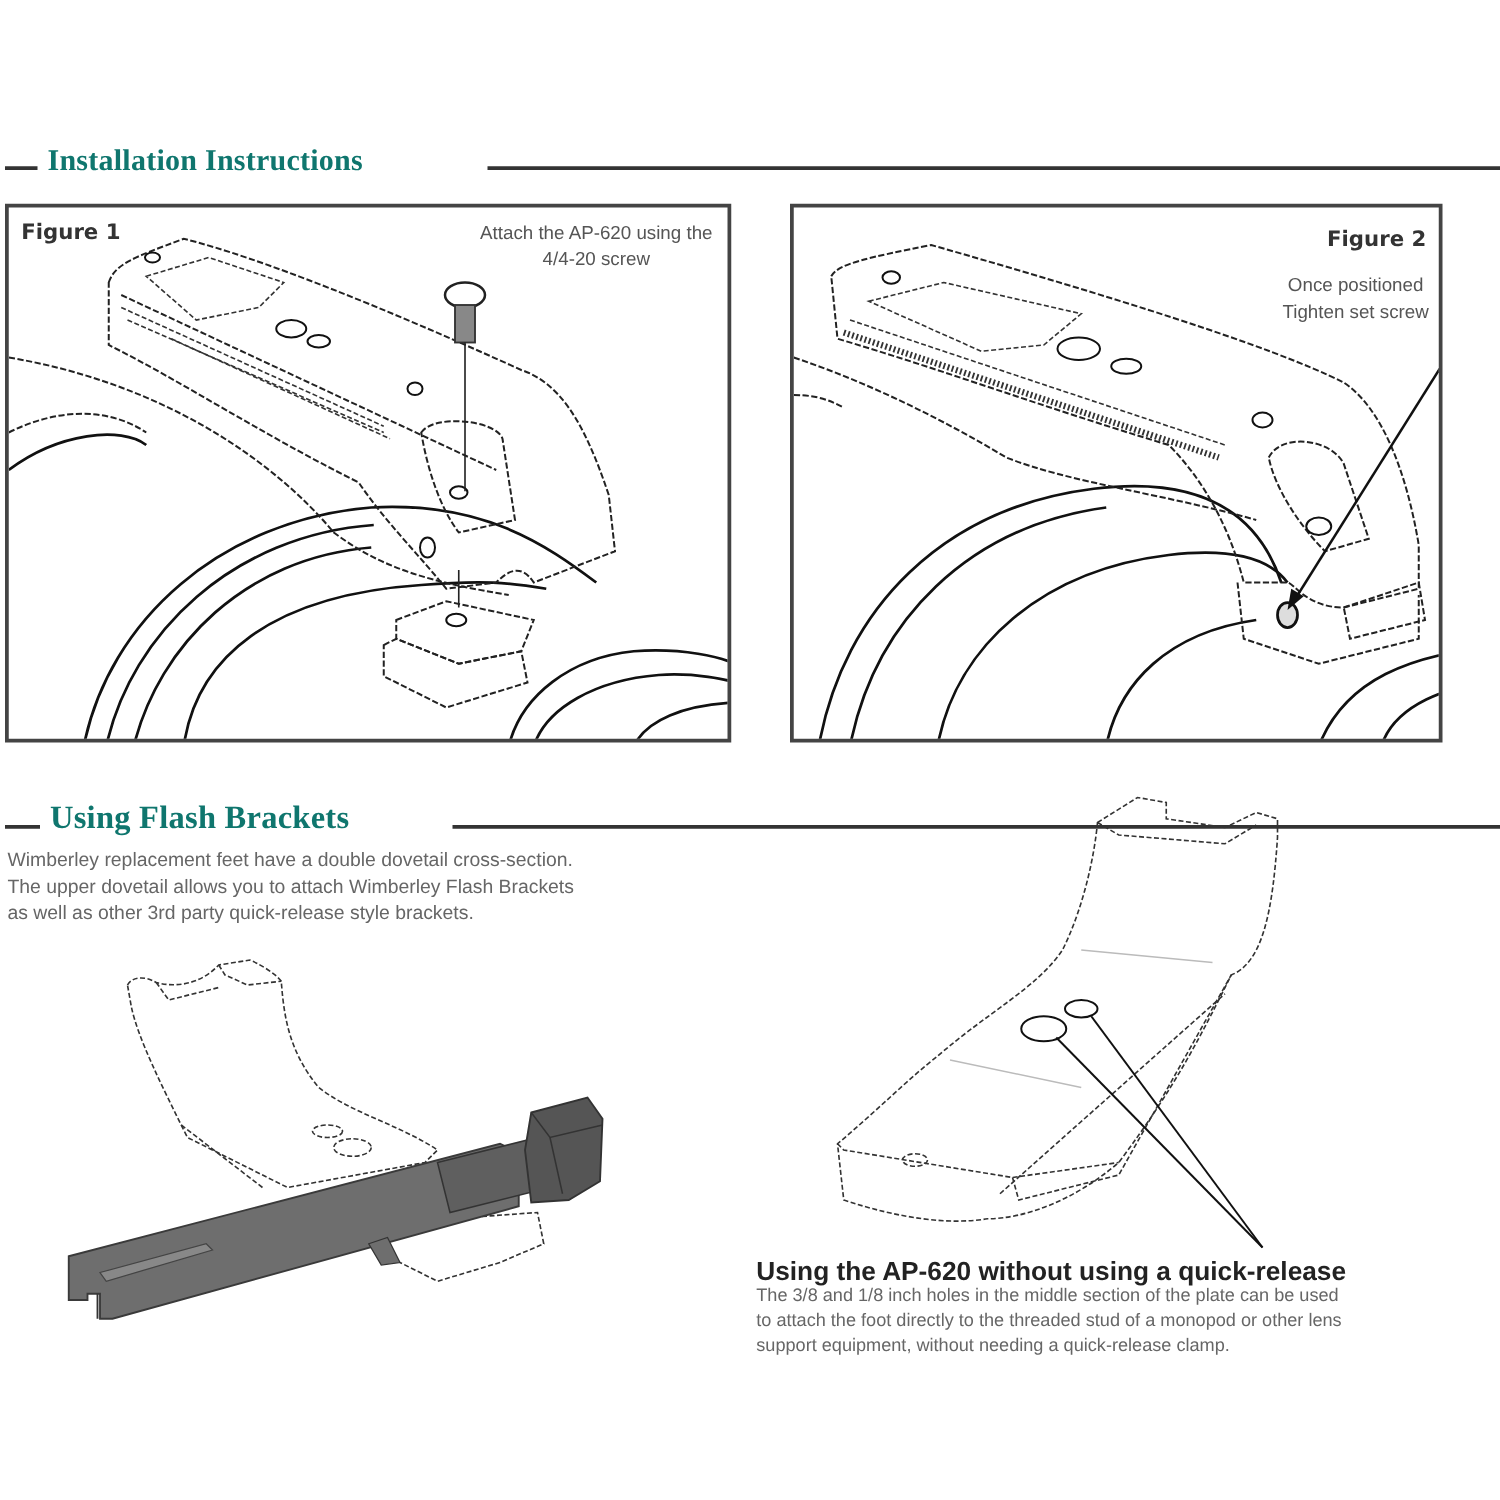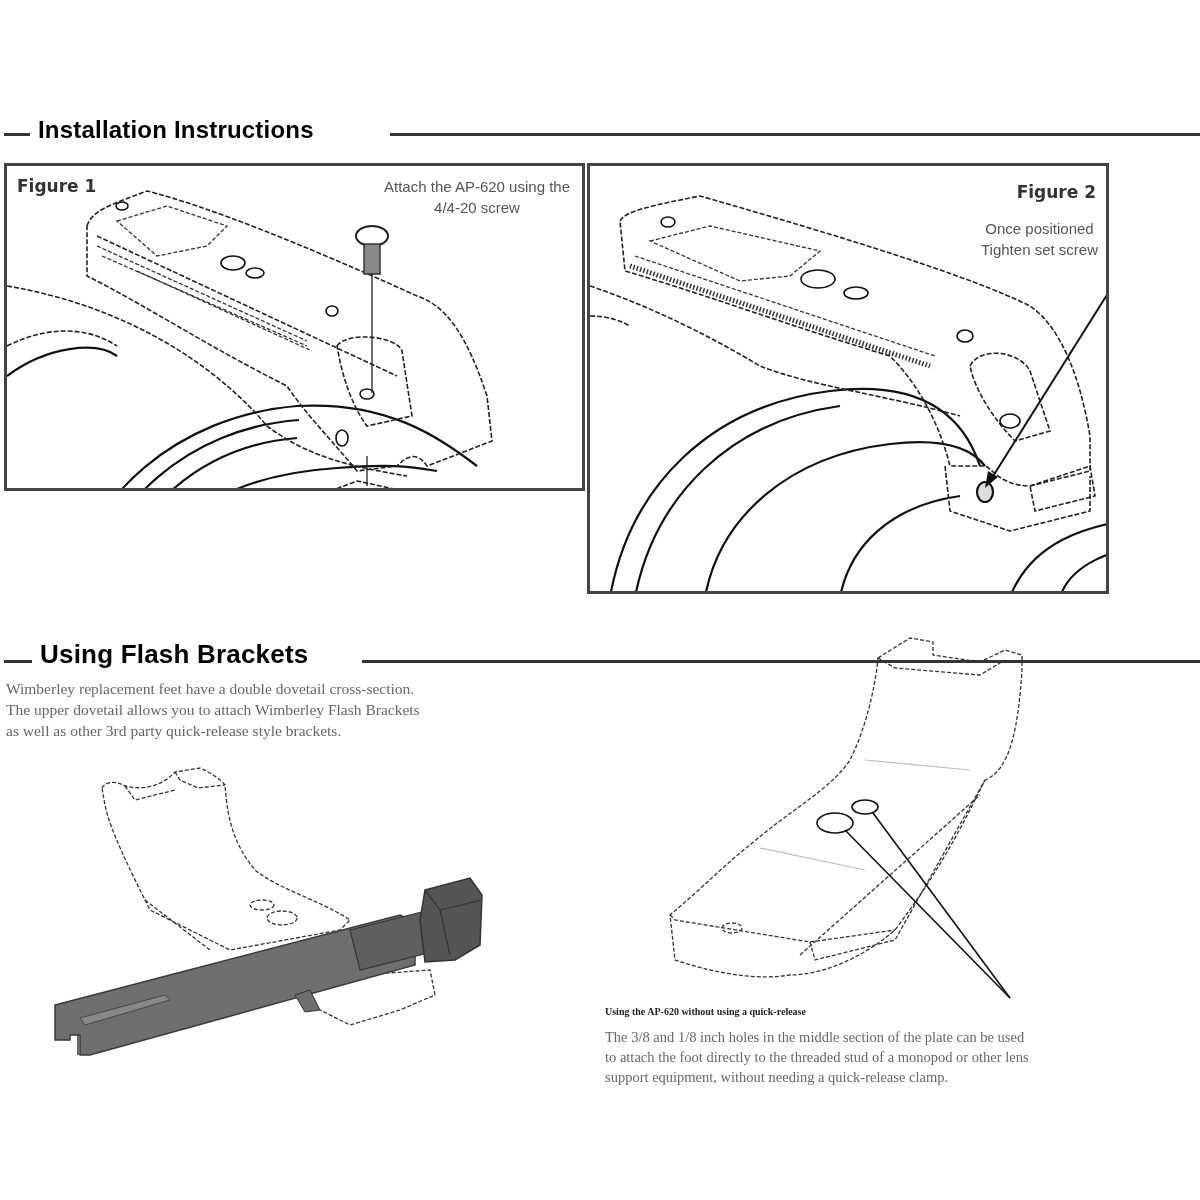--- a/index.html
+++ b/index.html
@@ -1,41 +1,41 @@
 <!DOCTYPE html>
 <html><head>
 <meta charset="utf-8">
 <style>
   html, body { margin: 0; padding: 0; background: #ffffff; }
   body { width: 1200px; height: 1200px; position: relative; overflow: hidden;
          font-family: "Liberation Sans", sans-serif; color: #1a1a1a; }
   .abs { position: absolute; }
-  .section-title { font-family: Liberation Sans, sans-serif; font-weight: bold; color: #000000;
+  .section-title { font-family: Liberation Serif, serif; font-weight: bold; color: #0f766e;
                    white-space: nowrap; letter-spacing: 0.2px; }
   .rule { position: absolute; height: 3px; background: #333; }
   .frame { position: absolute; border: 3px solid #444; box-sizing: border-box; background: #fff; overflow: hidden; }
   .frame svg { position: absolute; left: 0; top: 0; }
   .fig-label { position: absolute; font-family: "DejaVu Sans", sans-serif; font-weight: bold; font-size: 17px; color: #333; }
   .fig-note { position: absolute; font-size: 15px; color: #555; text-align: center; line-height: 21px; }
-  .para { position: absolute; font-size: 15.5px; color: #666; line-height: 21px; font-family: Liberation Serif, serif; }
-  .sub-head { position: absolute; font-family: Liberation Serif, serif; font-weight: bold; font-size: 10px; color: #222; text-align: right; }
+  .para { position: absolute; font-size: 15.5px; color: #666; line-height: 21px; }
+  .sub-head { position: absolute; font-family: Liberation Sans, sans-serif; font-weight: bold; font-size: 21px; color: #222; text-align: right; }
   svg .ln { fill: none; stroke: #222; stroke-width: 1.6; stroke-dasharray: 5 2; }
   svg .lns { fill: none; stroke: #111; stroke-width: 2.2; }
   svg .thin { fill: none; stroke: #333; stroke-width: 1.3; stroke-dasharray: 4 2; }
   svg .faint { fill: none; stroke: #bbb; stroke-width: 1.2; }
   svg .solid { fill: none; stroke: #111; stroke-width: 1.6; }
 </style>
 </head>
 <body>
 
 <div class="rule" style="left:4px; top:133px; width:26px;"></div>
 <div class="abs section-title" style="left:38px; top:116px; font-size:24px;">Installation Instructions</div>
 <div class="rule" style="left:390px; top:133px; width:810px;"></div>
 
-<div class="frame" style="left:4px; top:163px; width:581px; height:328px;">
+<div class="frame" style="left:4px; top:163px; width:581px; height:431px;">
   <svg width="581" height="431" viewBox="0 0 581 431">
 
     <path class="lns" d="M60 431 C80 330 170 250 290 240 C380 235 430 270 470 300"></path>
     <path class="lns" d="M78 431 C98 340 180 262 292 254"></path>
     <path class="lns" d="M100 431 C120 350 190 280 290 272"></path>
     <path class="lns" d="M140 431 C150 360 210 310 330 302 C380 298 400 300 430 305"></path>
     <path class="lns" d="M400 431 C410 390 450 360 500 355 C540 352 570 360 581 365"></path>
     <path class="lns" d="M420 431 C430 400 470 378 520 374 C550 372 575 378 581 380"></path>
     <path class="lns" d="M500 431 C510 410 540 398 581 396"></path>
 
@@ -69,21 +69,21 @@
     <path class="ln" d="M300 350 L310 345 L360 365 L410 355 L415 380 L350 400 L300 375 Z"></path>
     <ellipse class="solid" cx="358" cy="330" rx="8" ry="5"></ellipse>
   </svg>
   <div class="fig-label" style="left:10px; top:10px;">Figure 1</div>
   <div class="fig-note" style="right:12px; top:10px;">
     <div>Attach the AP-620 using the</div>
     <div>4/4-20 screw</div>
   </div>
 </div>
 
-<div class="frame" style="left:587px; top:163px; width:522px; height:431px;">
+<div class="frame" style="left:632px; top:163px; width:522px; height:431px;">
   <svg width="578" height="431" viewBox="0 0 578 431">
 
     <path class="lns" d="M20 431 C40 320 120 240 240 225 C320 215 370 240 390 300"></path>
     <path class="lns" d="M45 431 C65 330 140 255 250 240"></path>
     <path class="lns" d="M115 431 C130 350 200 290 300 278 C350 272 380 280 395 300"></path>
     <path class="lns" d="M250 431 C260 380 300 340 370 330"></path>
     <path class="lns" d="M420 431 C440 380 490 355 578 350"></path>
     <path class="lns" d="M470 431 C480 400 520 380 578 378"></path>
 
     <path class="ln" d="M0 120 C60 140 120 170 170 200 C220 220 300 230 370 250"></path>

